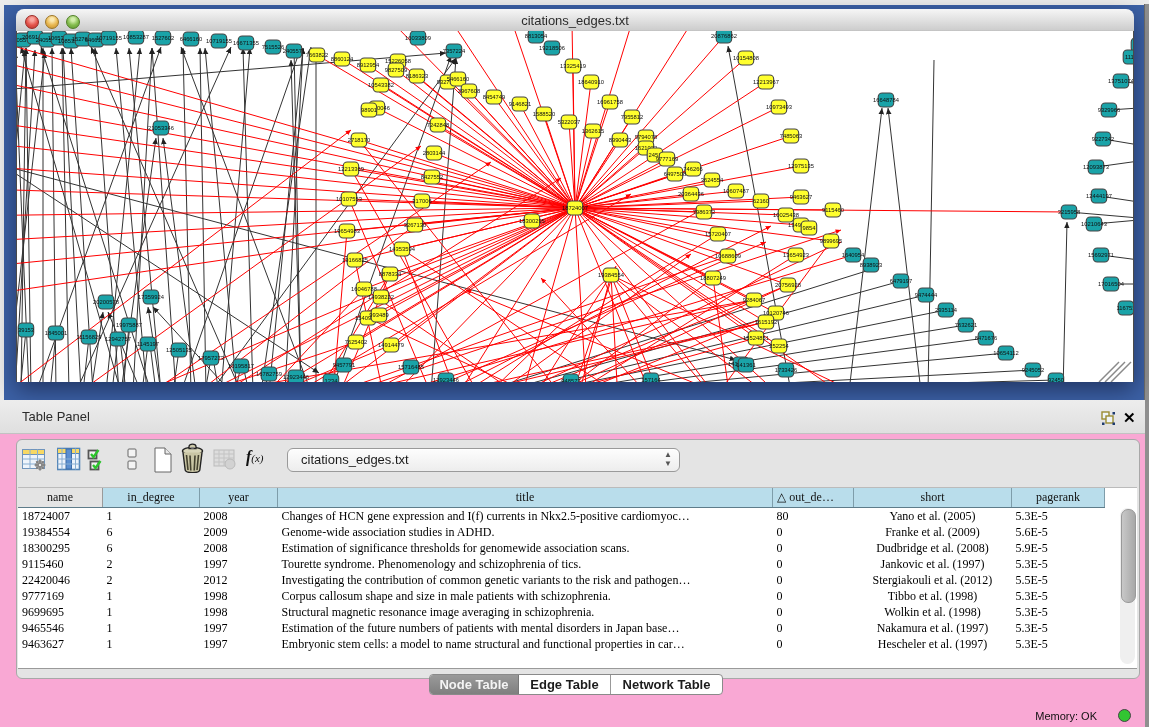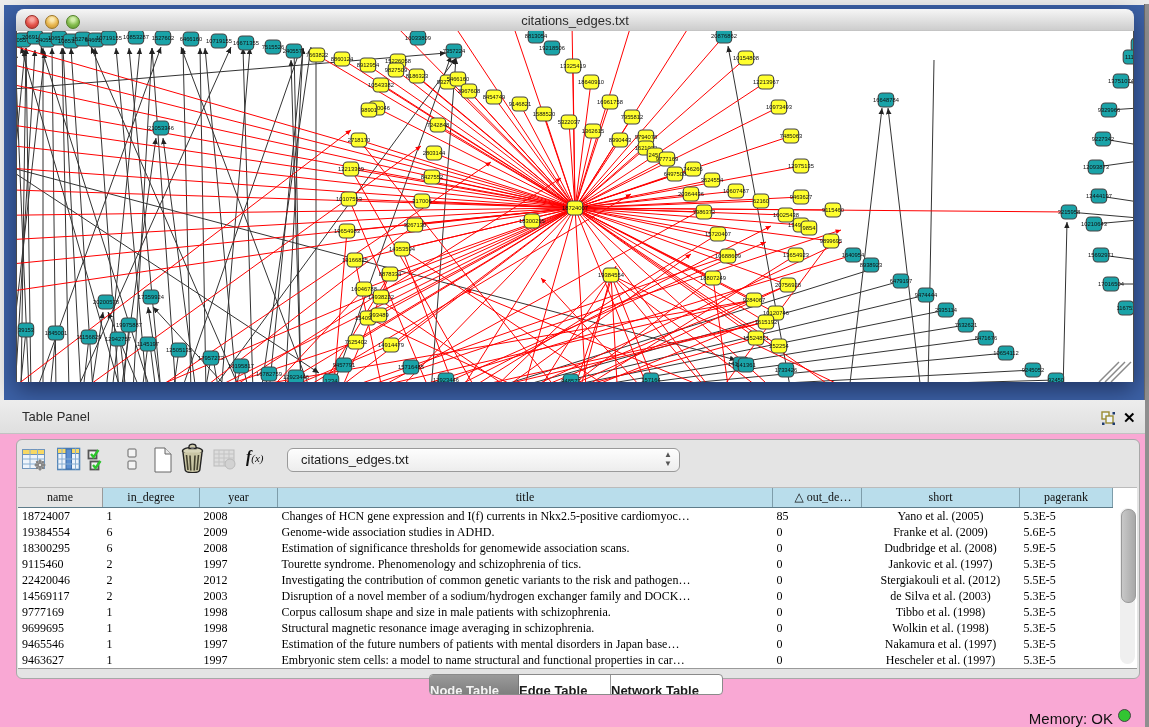--- a/index.html
+++ b/index.html
@@ -32,33 +32,33 @@
 #combo{position:absolute;left:270px;top:8px;width:391px;height:22px;border:1px solid #9a9a9a;border-radius:6px;
   background:linear-gradient(#fdfdfd,#ededed);box-shadow:inset 0 1px 0 #fff;}
 #combotext{position:absolute;left:13px;top:3px;font-size:13px;color:#1c1c1c;}
 #comboarrows{position:absolute;right:7px;top:1px;font-size:8px;color:#555;line-height:9px;text-align:center;}
 
 #tablewrap{position:absolute;left:1px;top:47px;width:1119px;height:180px;background:#fff;overflow:hidden;border-top:1px solid #bbb;border-bottom:1px solid #9a9a9a;}
 table{border-collapse:collapse;table-layout:fixed;width:1076px;font-size:12px;font-family:Liberation Serif, serif;}
 th{height:19px;background:#b9ddeb;border-right:1px solid #7e9daa;border-bottom:1px solid #5e7c8a;
    font-weight:normal;font-size:12px;padding:0;color:#111;}
 th.c1{background:#e4e4e4;border-right:1px solid #9a9a9a;}
-th.c5{text-align:center;padding-left:12px;}
+th.c5{text-align:left;padding-left:4px;}
 td{height:16px;padding:0 0 0 4px;white-space:nowrap;overflow:hidden;color:#000;}
 .c1{width:84px;}.c2{width:96px;}.c3{width:77px;}.c4{width:494px;}.c5{width:76px;}.c6{width:157px;}.c7{width:92px;}
 td.c6{text-align:center;padding:0;}
 #vscroll{position:absolute;right:4px;top:68px;width:15px;height:156px;background:#efefef;border-radius:8px;}
 #vthumb{position:absolute;left:1px;top:1px;width:13px;height:92px;background:linear-gradient(90deg,#c8c8c8,#a8a8a8);border-radius:7px;border:1px solid #999;}
 
 #tabs{position:absolute;left:429px;top:274px;height:19px;display:flex;border:1px solid #8a8a8a;border-radius:4px;overflow:hidden;background:#fff;}
-.tab{font-size:13px;font-weight:bold;padding-top:8px;color:#1c1c1c;border-right:1px solid #999;}
-.tab:nth-child(1){width:88px;}.tab:nth-child(2){width:91px;text-decoration:underline;}.tab:nth-child(3){width:111px;}
+.tab{font-size:13px;font-weight:bold;padding-top:2px;color:#1c1c1c;border-right:1px solid #999;text-align:center;}
+.tab:nth-child(1){width:88px;}.tab:nth-child(2){width:91px;}.tab:nth-child(3){width:111px;}
 .tab.sel{background:linear-gradient(#9a9a9a,#7f7f7f);color:#f4f4f4;border-right:1px solid #777;}
 .tab:last-child{border-right:none;}
-#memok{position:absolute;right:32px;top:310px;font-size:15px;color:#111;}
+#memok{position:absolute;right:48px;top:310px;font-size:11px;color:#111;}
 #memdot{position:absolute;right:14px;top:309px;width:11px;height:11px;border-radius:50%;background:#32c632;border:1px solid #444;}
 </style>
 </head>
 <body>
 <div id="desk"></div>
 <div id="rstrip"></div>
 <div id="win">
   <div id="titlebar">
     <div id="title">citations_edges.txt</div>
     <div class="tl" id="tl1"></div>
@@ -960,21 +960,21 @@
               <th class="c4">title</th>
               <th class="c5">△ out_de…</th>
               <th class="c6">short</th>
               <th class="c7">pagerank</th>
             </tr>
         <tr>
               <td class="c1">18724007</td>
               <td class="c2">1</td>
               <td class="c3">2008</td>
               <td class="c4">Changes of HCN gene expression and I(f) currents in Nkx2.5-positive cardiomyoc…</td>
-              <td class="c5">85</td>
+              <td class="c5">80</td>
               <td class="c6">Yano et al. (2005)</td>
               <td class="c7">5.3E-5</td>
             </tr>
 <tr>
               <td class="c1">19384554</td>
               <td class="c2">6</td>
               <td class="c3">2009</td>
               <td class="c4">Genome-wide association studies in ADHD.</td>
               <td class="c5">0</td>
               <td class="c6">Franke et al. (2009)</td>
@@ -999,29 +999,20 @@
               <td class="c7">5.3E-5</td>
             </tr>
 <tr>
               <td class="c1">22420046</td>
               <td class="c2">2</td>
               <td class="c3">2012</td>
               <td class="c4">Investigating the contribution of common genetic variants to the risk and pathogen…</td>
               <td class="c5">0</td>
               <td class="c6">Stergiakouli et al. (2012)</td>
               <td class="c7">5.5E-5</td>
-            </tr>
-<tr>
-              <td class="c1">14569117</td>
-              <td class="c2">2</td>
-              <td class="c3">2003</td>
-              <td class="c4">Disruption of a novel member of a sodium/hydrogen exchanger family and DOCK…</td>
-              <td class="c5">0</td>
-              <td class="c6">de Silva et al. (2003)</td>
-              <td class="c7">5.3E-5</td>
             </tr>
 <tr>
               <td class="c1">9777169</td>
               <td class="c2">1</td>
               <td class="c3">1998</td>
               <td class="c4">Corpus callosum shape and size in male patients with schizophrenia.</td>
               <td class="c5">0</td>
               <td class="c6">Tibbo et al. (1998)</td>
               <td class="c7">5.3E-5</td>
             </tr>

